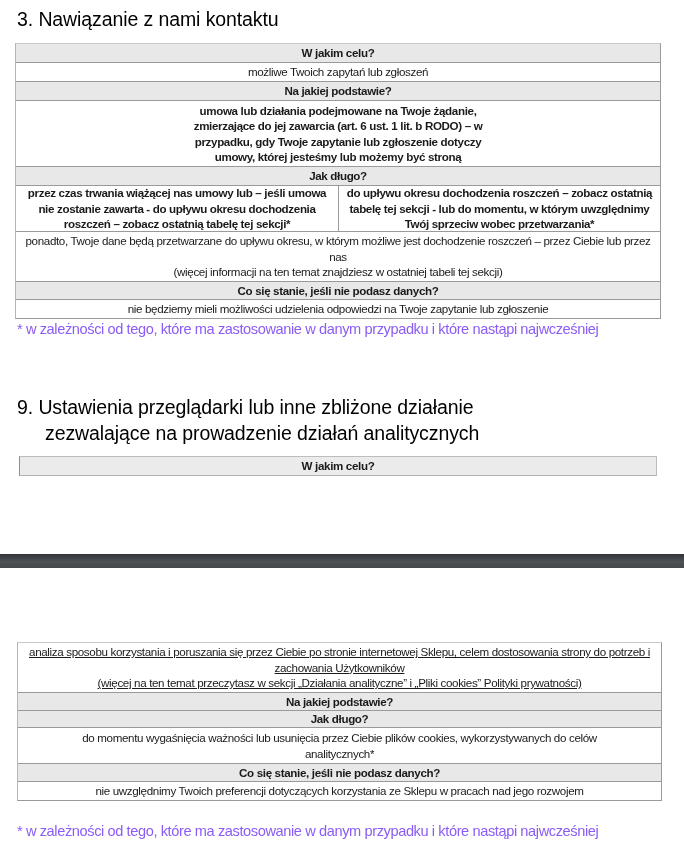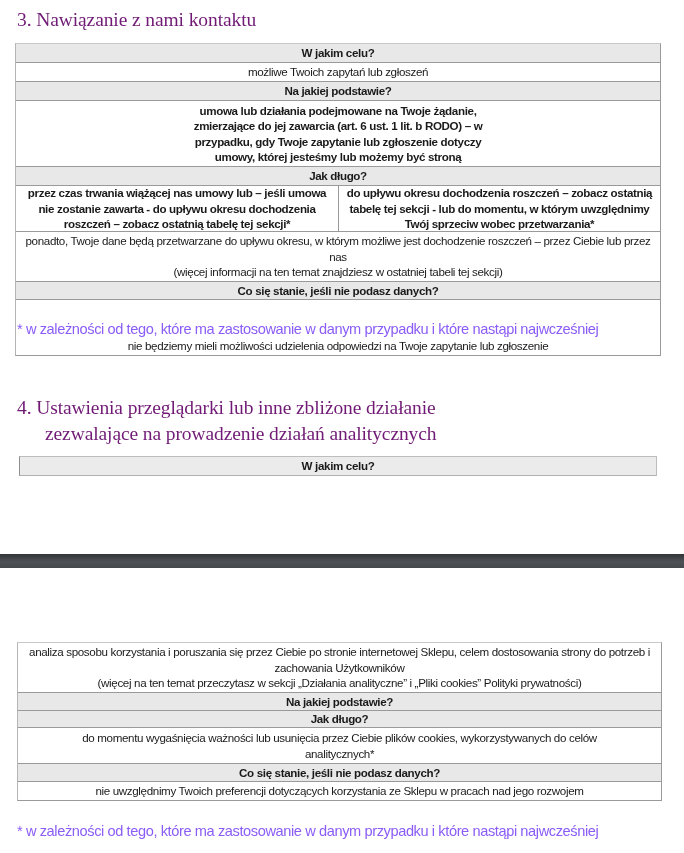--- a/index.html
+++ b/index.html
@@ -1,22 +1,22 @@
 <!DOCTYPE html>
 <html><head>
 <meta charset="utf-8">
 <style>
   html, body { margin: 0; padding: 0; }
   body {
     width: 684px; height: 853px; position: relative; overflow: hidden;
     background: #ffffff; color: #1a1a1a;
     font-family: "Liberation Sans", sans-serif;
   }
-  .h { position: absolute; left: 17px; margin: 0; font-weight: normal; color: #701a75;
-       font-family: Liberation Serif, serif; font-size: 19.5px; line-height: 27px; letter-spacing: -0.1px; }
+  .h { position: absolute; left: 17px; margin: 0; font-weight: normal; color: #000000;
+       font-family: Liberation Sans, sans-serif; font-size: 19.5px; line-height: 27px; letter-spacing: -0.1px; }
   .tbl { position: absolute; border: 1px solid #9a9a9a; border-top-color: #c8c8c8; border-left-color: #b5b5b5; box-sizing: border-box; }
   .row { box-sizing: border-box; border-bottom: 1px solid #9a9a9a; text-align: center;
          font-family: "Liberation Sans Narrow", "Liberation Sans", sans-serif; font-size: 11.6px; line-height: 15.5px;
          display: flex; align-items: center; justify-content: center; color: #1a1a1a; letter-spacing: -0.35px; }
   .row:last-child { border-bottom: none; }
   .row.hd { background: #e8e8e8; font-weight: bold; }
   .row.split { align-items: stretch; padding: 0; }
   .cell { flex: 1; box-sizing: border-box; padding: 2px 5px; display: flex; align-items: center; justify-content: center; text-align: center; font-weight: bold; }
   .cell + .cell { border-left: 1px solid #9a9a9a; }
   .txt { display: block; }
@@ -49,34 +49,34 @@
       </div>
     <div class="cell" style="padding-top:0; padding-bottom:0;">
         <span class="txt">do upływu okresu dochodzenia roszczeń – zobacz ostatnią tabelę tej sekcji - lub do momentu, w którym uwzględnimy Twój sprzeciw wobec przetwarzania*</span>
       </div>
   </div>
   <div class="row" style="height:50px; flex-direction:column; padding:0 4px;">
     <span class="txt">ponadto, Twoje dane będą przetwarzane do upływu okresu, w którym możliwe jest dochodzenie roszczeń – przez Ciebie lub przez nas</span>
     <span class="txt">(więcej informacji na ten temat znajdziesz w ostatniej tabeli tej sekcji)</span>
   </div>
   <div class="row hd" style="height:18px;">Co się stanie, jeśli nie podasz danych?</div>
-  <div class="row" style="height:18px;margin-top:37px;">nie będziemy mieli możliwości udzielenia odpowiedzi na Twoje zapytanie lub zgłoszenie</div>
+  <div class="row" style="height:18px;">nie będziemy mieli możliwości udzielenia odpowiedzi na Twoje zapytanie lub zgłoszenie</div>
 </div>
 
 <div class="foot" style="top:320px;">* w zależności od tego, które ma zastosowanie w danym przypadku i które nastąpi najwcześniej</div>
 
-<h2 class="h" style="top:394px;">4. Ustawienia przeglądarki lub inne zbliżone działanie</h2>
+<h2 class="h" style="top:394px;">9. Ustawienia przeglądarki lub inne zbliżone działanie</h2>
 <h2 class="h" style="top:420px;margin-left:28px;">zezwalające na prowadzenie działań analitycznych</h2>
 
 <div class="t4head">W jakim celu?</div>
 
 <div class="sep"></div>
 
 <div class="tbl" style="left:17px; top:642px; width:645px;">
-  <div class="row" style="height:50px; flex-direction:column; padding:0 4px;">
+  <div class="row" style="height:50px; flex-direction:column; padding:0 4px;text-decoration:underline;">
     <span class="txt">analiza sposobu korzystania i poruszania się przez Ciebie po stronie internetowej Sklepu, celem dostosowania strony do potrzeb i zachowania Użytkowników</span>
     <span class="txt">(więcej na ten temat przeczytasz w sekcji „Działania analityczne” i „Pliki cookies” Polityki prywatności)</span>
   </div>
   <div class="row hd" style="height:18px;">Na jakiej podstawie?</div>
   <div class="row hd" style="height:17px;">Jak długo?</div>
   <div class="row" style="height:36px; padding:0 60px;">do momentu wygaśnięcia ważności lub usunięcia przez Ciebie plików cookies, wykorzystywanych do celów analitycznych*</div>
   <div class="row hd" style="height:18px;">Co się stanie, jeśli nie podasz danych?</div>
   <div class="row" style="height:18px;">nie uwzględnimy Twoich preferencji dotyczących korzystania ze Sklepu w pracach nad jego rozwojem</div>
 </div>
 

